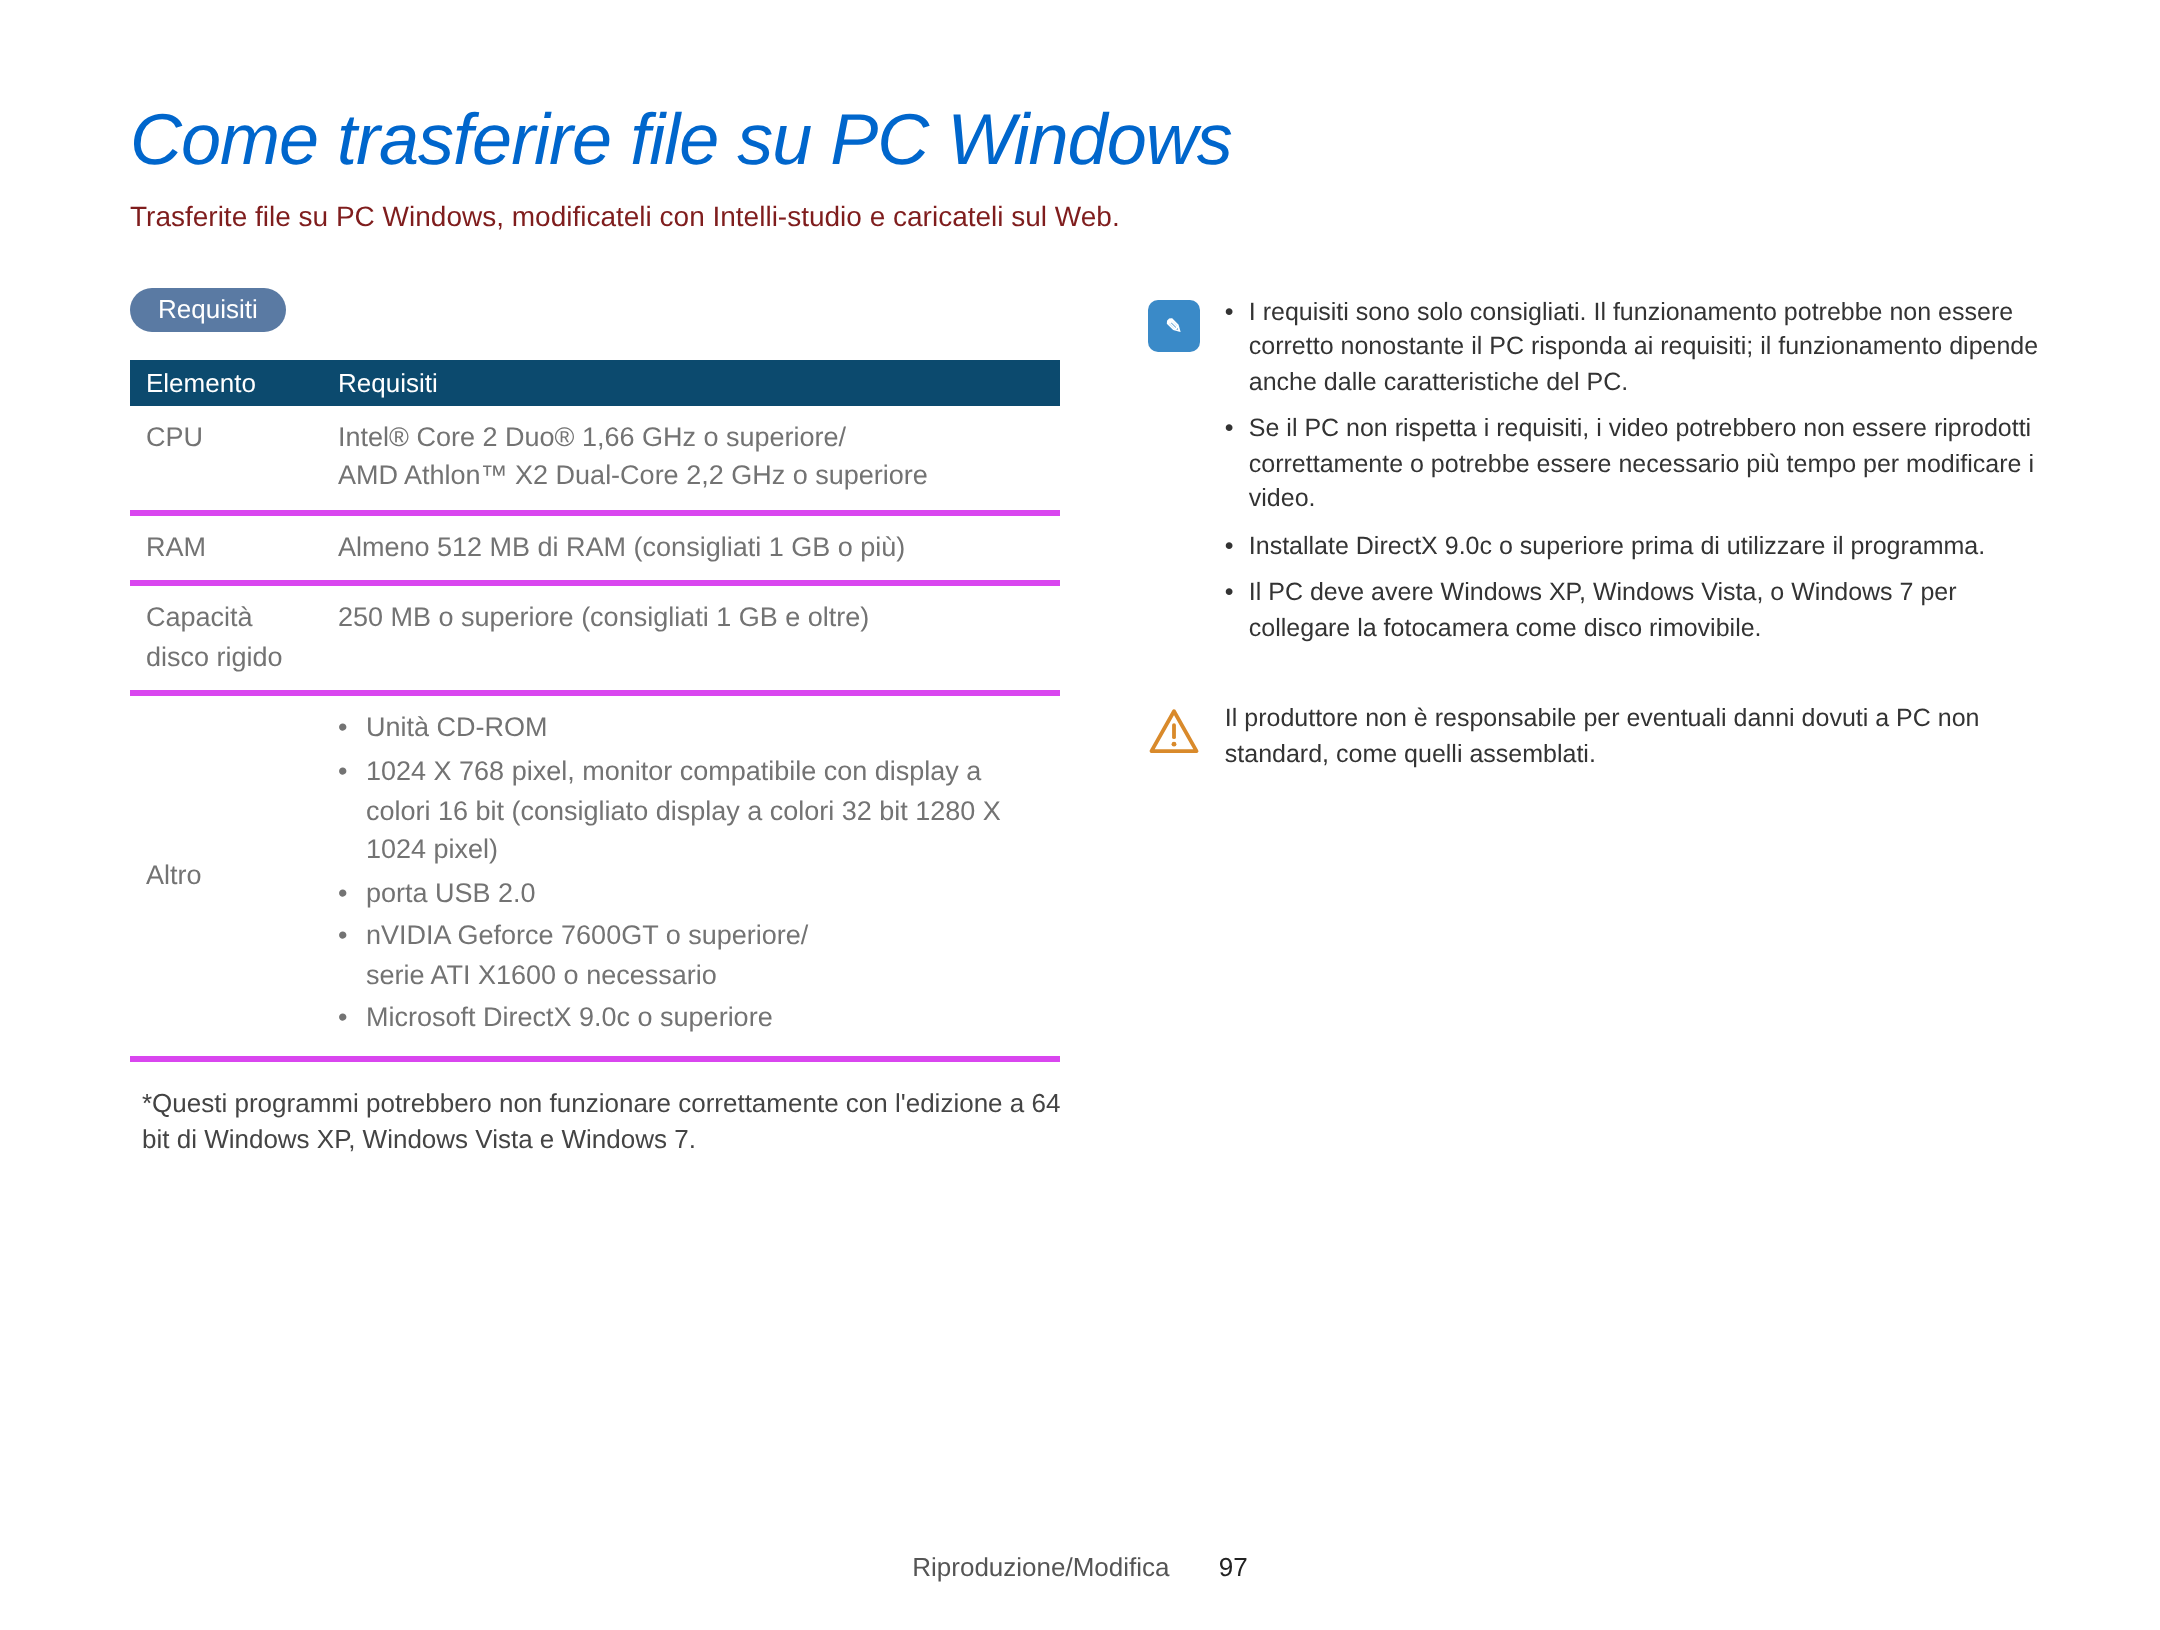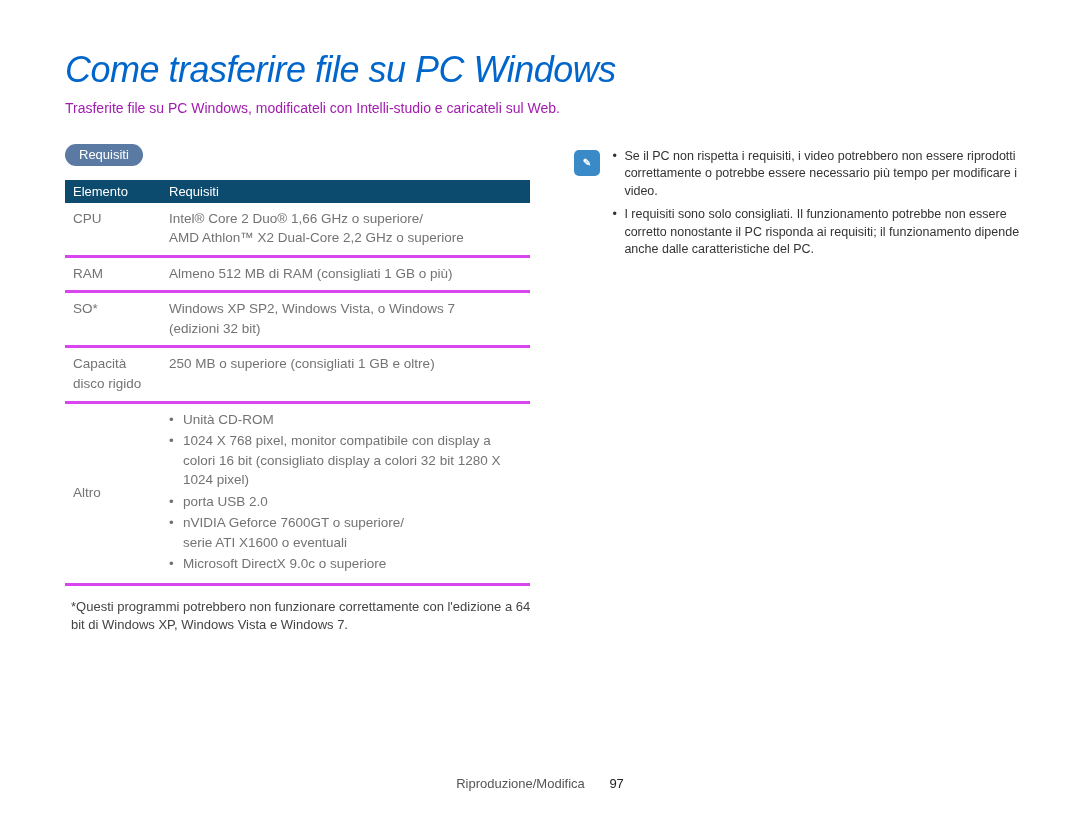--- a/index.html
+++ b/index.html
@@ -16,21 +16,21 @@
     font-size: 36px;
     font-weight: 400;
     color: #0066cc;
     line-height: 1.1;
     margin-bottom: 10px;
     letter-spacing: -0.5px;
     font-style: italic;
   }
   .subtitle {
     font-size: 14px;
-    color: #a21caf;
+    color: #7f1d1d;
     margin-bottom: 28px;
   }
   .columns { display: flex; gap: 44px; }
   .left-col { width: 470px; }
   .right-col { width: 450px; padding-top: 4px; }
   .section-label {
     display: inline-block;
     background: #5a7aa3;
     color: #fff;
     font-size: 13px;
@@ -125,60 +125,67 @@
         <tr>
           <td>CPU</td>
           <td style="white-space:pre-line">Intel® Core 2 Duo® 1,66 GHz o superiore/
 AMD Athlon™ X2 Dual-Core 2,2 GHz o superiore</td>
         </tr>
         <tr>
           <td>RAM</td>
           <td>Almeno 512 MB di RAM (consigliati 1 GB o più)</td>
         </tr>
         <tr>
-          <td>SO*</td>
-          <td style="white-space:pre-line">Windows XP SP2, Windows Vista, o Windows 7
-(edizioni 32 bit)</td>
-        </tr>
-        <tr>
           <td>Capacità disco rigido</td>
           <td>250 MB o superiore (consigliati 1 GB e oltre)</td>
         </tr>
         <tr>
           <td style="vertical-align:middle">Altro</td>
           <td>
             <ul class="bullet-list">
               <li>Unità CD-ROM</li>
               <li>1024 X 768 pixel, monitor compatibile con display a colori 16 bit (consigliato display a colori 32 bit 1280 X 1024 pixel)</li>
               <li>porta USB 2.0</li>
               <li style="white-space:pre-line">nVIDIA Geforce 7600GT o superiore/
-serie ATI X1600 o eventuali</li>
+serie ATI X1600 o necessario</li>
               <li>Microsoft DirectX 9.0c o superiore</li>
             </ul>
           </td>
         </tr>
       </tbody>
     </table>
 
     <p class="footnote">*Questi programmi potrebbero non funzionare correttamente con l'edizione a 64 bit di Windows XP, Windows Vista e Windows 7.</p>
   </div>
 
   <div class="right-col">
     <div class="note-box">
       <div class="note-icon info">
         <svg viewBox="0 0 24 24" width="16" height="16">
             <path fill="#fff" d="M4 4h16v3l-6 5 6 5v3H4v-3l6-5-6-5z" opacity="0"></path>
             <text x="12" y="17" text-anchor="middle" font-size="15" fill="#fff" font-family="Arial">✎</text>
           </svg>
       </div>
       <ul class="note-list">
+        <li>I requisiti sono solo consigliati. Il funzionamento potrebbe non essere corretto nonostante il PC risponda ai requisiti; il funzionamento dipende anche dalle caratteristiche del PC.</li>
         <li>Se il PC non rispetta i requisiti, i video potrebbero non essere riprodotti correttamente o potrebbe essere necessario più tempo per modificare i video.</li>
-        <li>I requisiti sono solo consigliati. Il funzionamento potrebbe non essere corretto nonostante il PC risponda ai requisiti; il funzionamento dipende anche dalle caratteristiche del PC.</li>
+        <li>Installate DirectX 9.0c o superiore prima di utilizzare il programma.</li>
+        <li>Il PC deve avere Windows XP, Windows Vista, o Windows 7 per collegare la fotocamera come disco rimovibile.</li>
       </ul>
     </div>
 
+    <div class="note-box">
+      <div class="note-icon warn">
+        <svg viewBox="0 0 30 30">
+            <polygon points="15,3 28,26 2,26" fill="none" stroke="#d98a2b" stroke-width="2.2" stroke-linejoin="round"></polygon>
+            <line x1="15" y1="11" x2="15" y2="18" stroke="#d98a2b" stroke-width="2.2" stroke-linecap="round"></line>
+            <circle cx="15" cy="22" r="1.4" fill="#d98a2b"></circle>
+          </svg>
+      </div>
+      <div class="warn-text">Il produttore non è responsabile per eventuali danni dovuti a PC non standard, come quelli assemblati.</div>
+    </div>
   </div>
 </div>
 
 <div class="page-footer">
   <span>Riproduzione/Modifica</span>
   <span class="pagenum">97</span>
 </div>
 
 </body></html>

